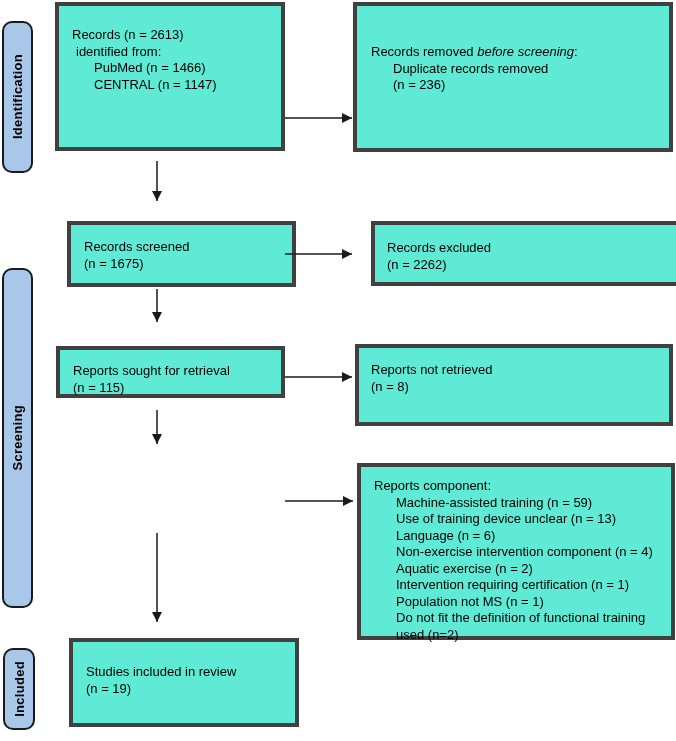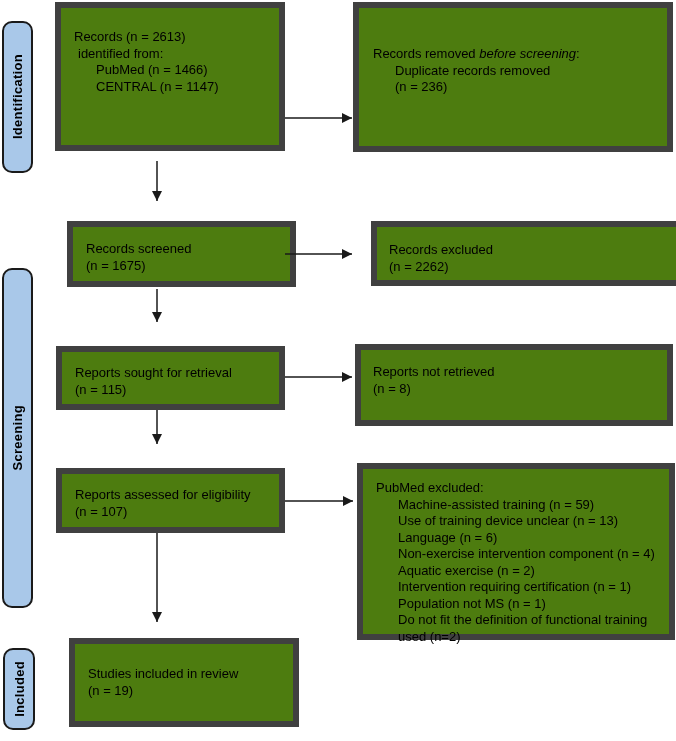--- a/index.html
+++ b/index.html
@@ -35,32 +35,32 @@
     letter-spacing: 0.3px;
     white-space: nowrap;
   }
   #stage-identification { left: 2px;  top: 21px;  width: 31px; height: 152px; }
   #stage-screening      { left: 2px;  top: 268px; width: 31px; height: 340px; }
   #stage-included       { left: 3px;  top: 648px; width: 32px; height: 82px;  }
 
   
   .fbox {
     position: absolute;
-    background: #4d7c0f;
-    border: 6px solid #404040;
+    background: #5eead4;
+    border: 4px solid #404040;
     box-sizing: border-box;
     font-size: 13px;
     line-height: 16.5px;
     color: #000000;
   }
   #box-records-identified   { left: 55px;  top: 2px;   width: 230px; height: 149px; padding: 21px 8px 0 13px; }
   #box-records-removed      { left: 353px; top: 2px;   width: 320px; height: 150px; padding: 38px 8px 8px 14px; }
   #box-records-screened     { left: 56px;  top: 221px; width: 229px; height: 66px;  padding: 14px 8px 0 13px; margin-left: 11px; }
   #box-records-excluded     { left: 371px; top: 221px; width: 318px; height: 65px;  padding: 15px 8px 0 12px; }
-  #box-reports-sought       { left: 56px;  top: 346px; width: 229px; height: 64px;  padding: 13px 8px 0 13px; }
+  #box-reports-sought       { left: 56px;  top: 346px; width: 229px; height: 52px;  padding: 13px 8px 0 13px; }
   #box-reports-not-retrieved{ left: 355px; top: 344px; width: 318px; height: 82px;  padding: 14px 8px 0 12px; }
   #box-reports-assessed     { left: 56px;  top: 468px; width: 229px; height: 65px;  padding: 13px 8px 0 13px; }
   #box-reports-excluded     { left: 357px; top: 463px; width: 318px; height: 177px; padding: 11px 8px 0 13px; }
   #box-studies-included     { left: 69px;  top: 638px; width: 230px; height: 89px;  padding: 22px 8px 0 13px; }
 
   .line { white-space: nowrap; }
   .indent-0 { padding-left: 0; }
   .indent-1 { padding-left: 4px; }
   .indent-2 { padding-left: 22px; }
   .italic { font-style: italic; }
@@ -114,26 +114,22 @@
       <div class="line indent-0">(n = 2262)</div>
     </div>
   <div class="fbox" id="box-reports-sought">
       <div class="line indent-0">Reports sought for retrieval</div>
       <div class="line indent-0">(n = 115)</div>
     </div>
   <div class="fbox" id="box-reports-not-retrieved">
       <div class="line indent-0">Reports not retrieved</div>
       <div class="line indent-0">(n = 8)</div>
     </div>
-  <div class="fbox" id="box-reports-assessed">
-      <div class="line indent-0">Reports assessed for eligibility</div>
-      <div class="line indent-0">(n = 107)</div>
-    </div>
   <div class="fbox" id="box-reports-excluded">
-      <div class="line indent-0">PubMed excluded:</div>
+      <div class="line indent-0">Reports component:</div>
       <div class="line indent-2">Machine-assisted training (n = 59)</div>
       <div class="line indent-2">Use of training device unclear (n = 13)</div>
       <div class="line indent-2">Language (n = 6)</div>
       <div class="line indent-2">Non-exercise intervention component (n = 4)</div>
       <div class="line indent-2">Aquatic exercise (n = 2)</div>
       <div class="line indent-2">Intervention requiring certification (n = 1)</div>
       <div class="line indent-2">Population not MS (n = 1)</div>
       <div class="line indent-2">Do not fit the definition of functional training</div>
       <div class="line indent-2">used (n=2)</div>
     </div>

